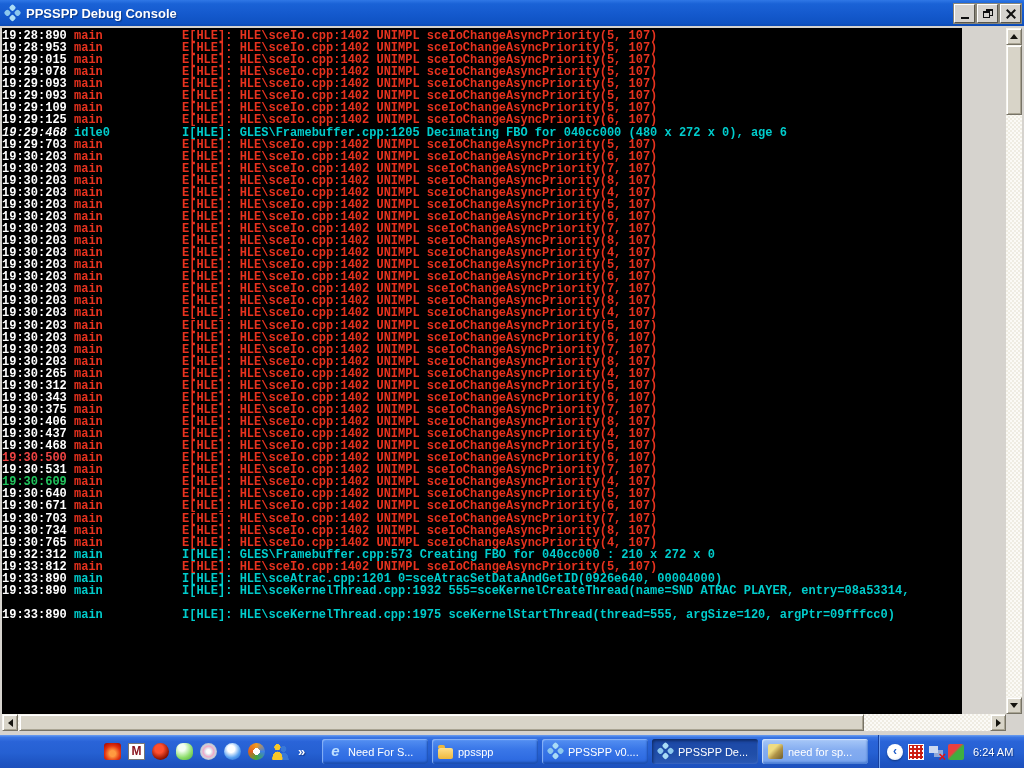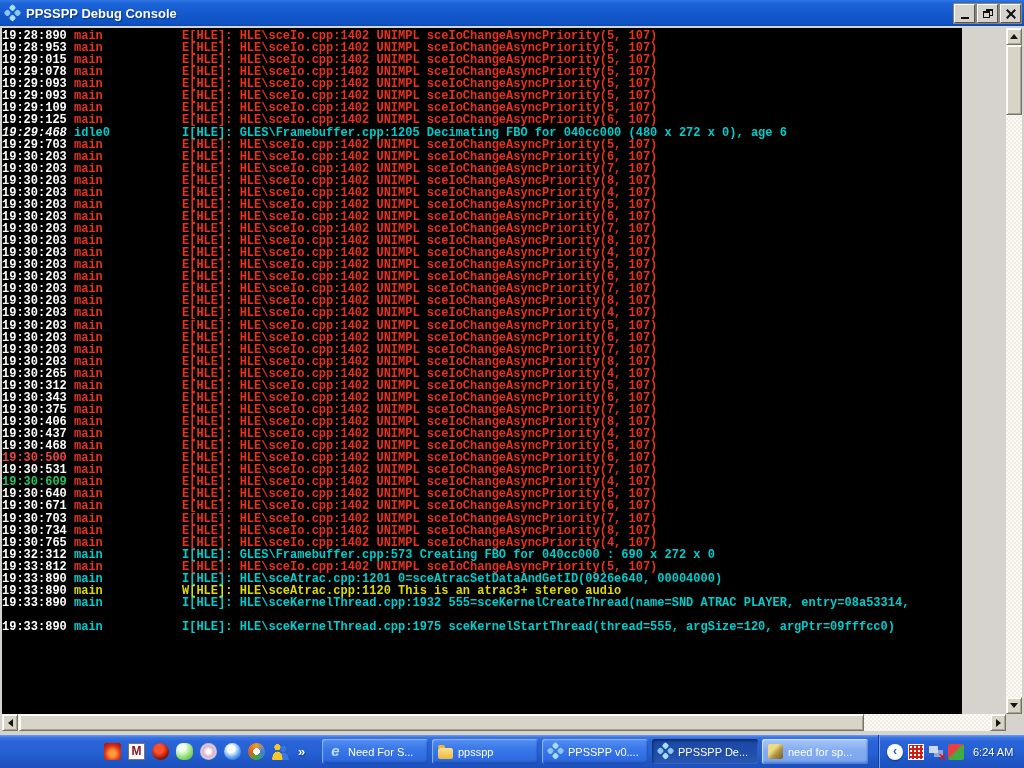--- a/index.html
+++ b/index.html
@@ -190,24 +190,23 @@
       <div class="row"><span class="c-time" style="color: rgb(255, 255, 255);">19:30:437</span><span class="c-thread" style="color: rgb(232, 50, 30);">main</span><span class="c-msg" style="color: rgb(232, 50, 30);">E[HLE]: HLE\sceIo.cpp:1402 UNIMPL sceIoChangeAsyncPriority(4, 107)</span></div>
       <div class="row"><span class="c-time" style="color: rgb(255, 255, 255);">19:30:468</span><span class="c-thread" style="color: rgb(232, 50, 30);">main</span><span class="c-msg" style="color: rgb(232, 50, 30);">E[HLE]: HLE\sceIo.cpp:1402 UNIMPL sceIoChangeAsyncPriority(5, 107)</span></div>
       <div class="row"><span class="c-time" style="color: #ef4444;">19:30:500</span><span class="c-thread" style="color: rgb(232, 50, 30);">main</span><span class="c-msg" style="color: rgb(232, 50, 30);">E[HLE]: HLE\sceIo.cpp:1402 UNIMPL sceIoChangeAsyncPriority(6, 107)</span></div>
       <div class="row"><span class="c-time" style="color: rgb(255, 255, 255);">19:30:531</span><span class="c-thread" style="color: rgb(232, 50, 30);">main</span><span class="c-msg" style="color: rgb(232, 50, 30);">E[HLE]: HLE\sceIo.cpp:1402 UNIMPL sceIoChangeAsyncPriority(7, 107)</span></div>
       <div class="row"><span class="c-time" style="color: #22c55e;">19:30:609</span><span class="c-thread" style="color: rgb(232, 50, 30);">main</span><span class="c-msg" style="color: rgb(232, 50, 30);">E[HLE]: HLE\sceIo.cpp:1402 UNIMPL sceIoChangeAsyncPriority(4, 107)</span></div>
       <div class="row"><span class="c-time" style="color: rgb(255, 255, 255);">19:30:640</span><span class="c-thread" style="color: rgb(232, 50, 30);">main</span><span class="c-msg" style="color: rgb(232, 50, 30);">E[HLE]: HLE\sceIo.cpp:1402 UNIMPL sceIoChangeAsyncPriority(5, 107)</span></div>
       <div class="row"><span class="c-time" style="color: rgb(255, 255, 255);">19:30:671</span><span class="c-thread" style="color: rgb(232, 50, 30);">main</span><span class="c-msg" style="color: rgb(232, 50, 30);">E[HLE]: HLE\sceIo.cpp:1402 UNIMPL sceIoChangeAsyncPriority(6, 107)</span></div>
       <div class="row"><span class="c-time" style="color: rgb(255, 255, 255);">19:30:703</span><span class="c-thread" style="color: rgb(232, 50, 30);">main</span><span class="c-msg" style="color: rgb(232, 50, 30);">E[HLE]: HLE\sceIo.cpp:1402 UNIMPL sceIoChangeAsyncPriority(7, 107)</span></div>
       <div class="row"><span class="c-time" style="color: rgb(255, 255, 255);">19:30:734</span><span class="c-thread" style="color: rgb(232, 50, 30);">main</span><span class="c-msg" style="color: rgb(232, 50, 30);">E[HLE]: HLE\sceIo.cpp:1402 UNIMPL sceIoChangeAsyncPriority(8, 107)</span></div>
       <div class="row"><span class="c-time" style="color: rgb(255, 255, 255);">19:30:765</span><span class="c-thread" style="color: rgb(232, 50, 30);">main</span><span class="c-msg" style="color: rgb(232, 50, 30);">E[HLE]: HLE\sceIo.cpp:1402 UNIMPL sceIoChangeAsyncPriority(4, 107)</span></div>
-      <div class="row"><span class="c-time" style="color: rgb(255, 255, 255);">19:32:312</span><span class="c-thread" style="color: rgb(0, 204, 204);">main</span><span class="c-msg" style="color: rgb(0, 204, 204);">I[HLE]: GLES\Framebuffer.cpp:573 Creating FBO for 040cc000 : 690 x 272 x 0</span></div>
+      <div class="row"><span class="c-time" style="color: rgb(255, 255, 255);">19:32:312</span><span class="c-thread" style="color: rgb(0, 204, 204);">main</span><span class="c-msg" style="color: rgb(0, 204, 204);">I[HLE]: GLES\Framebuffer.cpp:573 Creating FBO for 040cc000 : 210 x 272 x 0</span></div>
       <div class="row"><span class="c-time" style="color: rgb(255, 255, 255);">19:33:812</span><span class="c-thread" style="color: rgb(232, 50, 30);">main</span><span class="c-msg" style="color: rgb(232, 50, 30);">E[HLE]: HLE\sceIo.cpp:1402 UNIMPL sceIoChangeAsyncPriority(5, 107)</span></div>
       <div class="row"><span class="c-time" style="color: rgb(255, 255, 255);">19:33:890</span><span class="c-thread" style="color: rgb(0, 204, 204);">main</span><span class="c-msg" style="color: rgb(0, 204, 204);">I[HLE]: HLE\sceAtrac.cpp:1201 0=sceAtracSetDataAndGetID(0926e640, 00004000)</span></div>
-      <div class="row"><span class="c-time" style="color: rgb(255, 255, 255);">19:33:890</span><span class="c-thread" style="color: rgb(220, 220, 0);">main</span><span class="c-msg" style="color: rgb(220, 220, 0);">W[HLE]: HLE\sceAtrac.cpp:1120 This is an atrac3+ stereo audio</span></div>
       <div class="row"><span class="c-time" style="color: rgb(255, 255, 255);">19:33:890</span><span class="c-thread" style="color: rgb(0, 204, 204);">main</span><span class="c-msg" style="color: rgb(0, 204, 204);">I[HLE]: HLE\sceKernelThread.cpp:1932 555=sceKernelCreateThread(name=SND ATRAC PLAYER, entry=08a53314,</span></div>
       <div class="row"><span class="c-time" style="color: rgb(255, 255, 255);"></span><span class="c-thread" style="color: rgb(255, 255, 255);"></span><span class="c-msg" style="color: rgb(255, 255, 255);"></span></div>
       <div class="row"><span class="c-time" style="color: rgb(255, 255, 255);">19:33:890</span><span class="c-thread" style="color: rgb(0, 204, 204);">main</span><span class="c-msg" style="color: rgb(0, 204, 204);">I[HLE]: HLE\sceKernelThread.cpp:1975 sceKernelStartThread(thread=555, argSize=120, argPtr=09fffcc0)</span></div>
     </div>
 
   <div id="vscroll" class="checker">
     <div id="vbtn-up" class="sb-btn">
         <span class="arr arr-up"></span>
       </div>
     <div id="vthumb" class="sb-thumb"></div>

